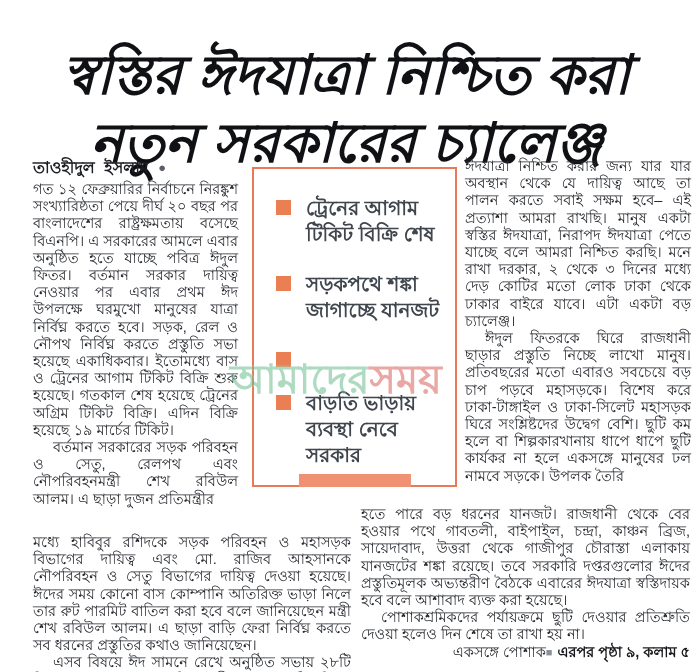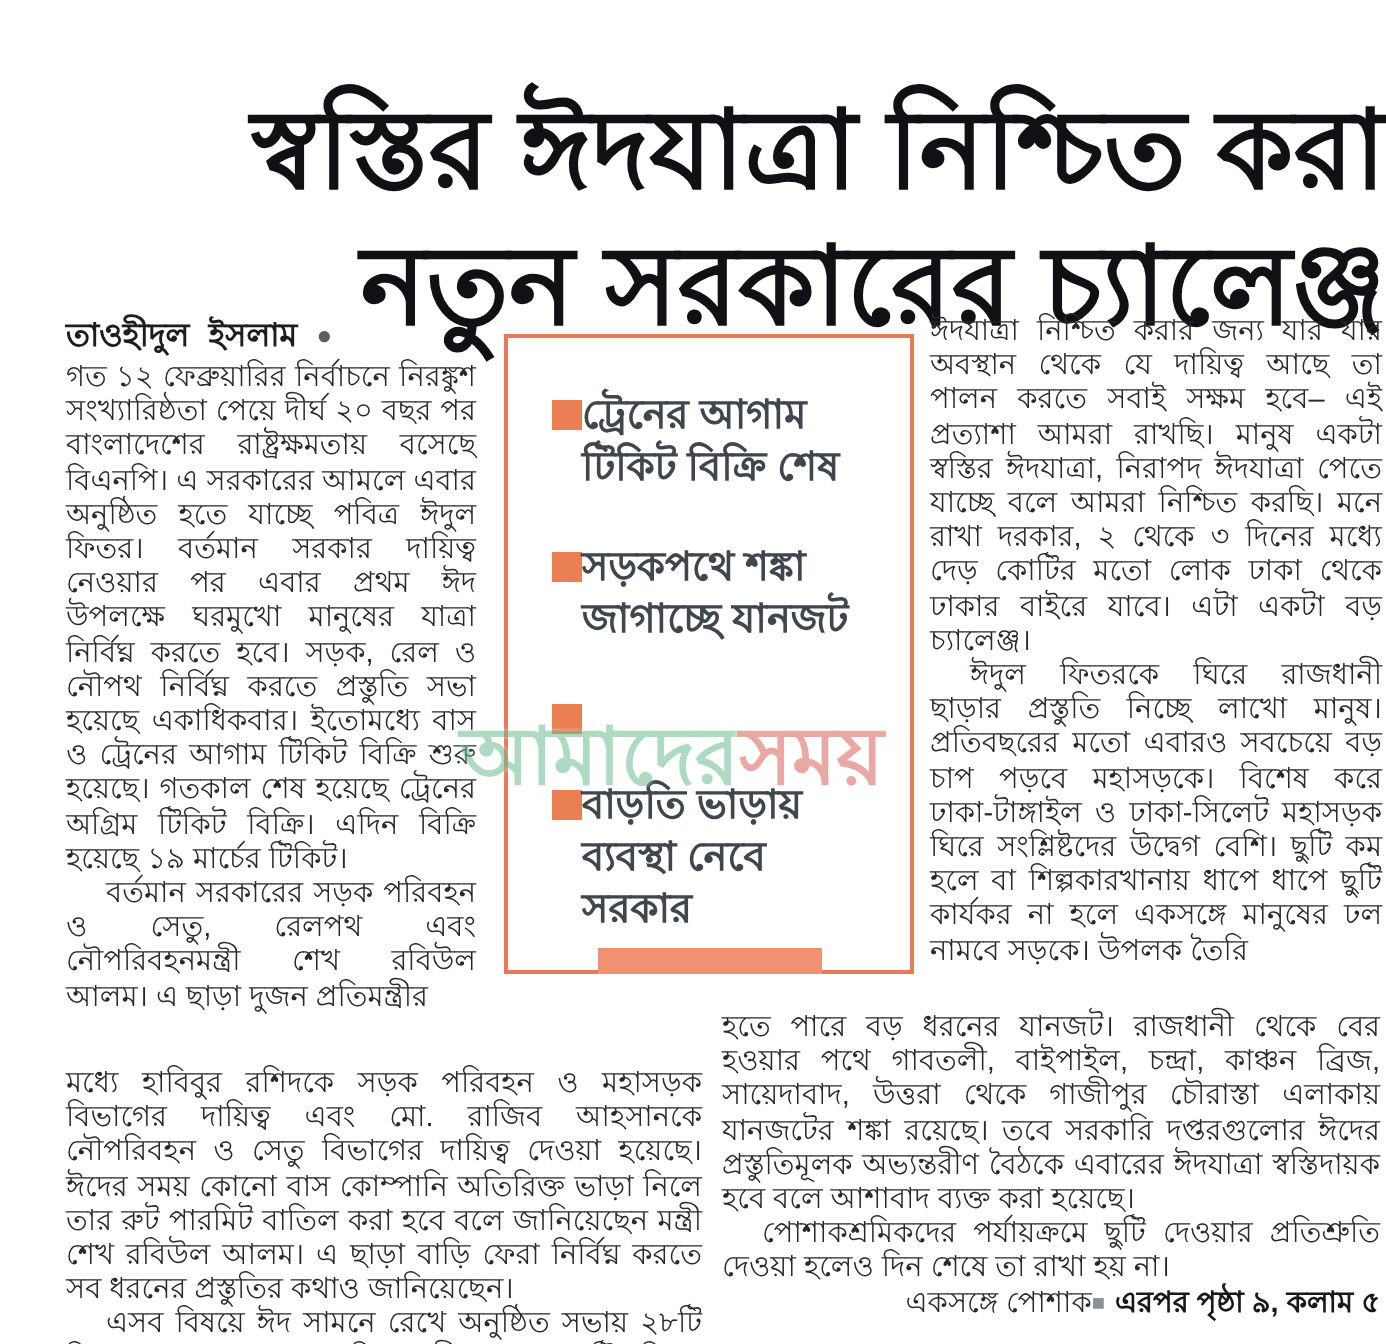--- a/index.html
+++ b/index.html
@@ -2,23 +2,24 @@
 <html><head>
 <meta charset="utf-8">
 <style>
   html,body{margin:0;padding:0;background:#e9e9e9;}
   .page{
     position:relative;width:693px;height:672px;margin:0 auto;background:#ffffff;
     font-family:"Liberation Sans","DejaVu Sans",sans-serif;color:#26292e;overflow:hidden;
   }
   
   .headline{
-    position:absolute;left:0;right:0;top:4px;text-align:right;
+    position:absolute;left:0;right:0;top:4px;text-align:center;
     font-weight:700;color:#101114;font-size:55px;line-height:1.24;
     letter-spacing:0px;
+    font-style:italic;
   }
   .headline .hl-line{display:block;white-space:nowrap;}
   
   .byline{
     position:absolute;left:33px;top:155px;width:205px;
     font-weight:700;font-size:16px;color:#1b1d20;font-family:Liberation Mono, monospace;
   }
   .byline .dot{color:#5a5f66;font-size:13px;vertical-align:1px;}
   
   .bodytext{font-size:14.5px;line-height:17.2px;text-align:justify;color:#26292e;}
@@ -27,21 +28,21 @@
   .col-1{position:absolute;left:33px;top:181px;width:205px;}
   .col-3{position:absolute;left:465px;top:158px;width:226px;}
   .wide-left{position:absolute;left:33px;top:534px;width:318px;}
   .wide-right{position:absolute;left:361px;top:506px;width:329px;}
   
   .hbox{
     position:absolute;left:252px;top:167px;width:205px;height:320px;
     border:2px solid #e87a5a;box-sizing:border-box;
     padding:26px 14px 20px 22px;
   }
-  .hbox-item{display:flex;margin-bottom:23px;}
+  .hbox-item{display:flex;gap:15px;margin-bottom:23px;}
   .hbox-bullet{
     flex:0 0 auto;width:15px;height:15px;background:#e97f52;margin-top:5px;
   }
   .hbox-label{
     font-weight:700;font-size:20px;line-height:1.32;color:#40464e;
   }
   .hbox-bar{
     position:absolute;left:50%;bottom:-2px;transform:translateX(-50%);
     width:112px;height:13px;background:#f09173;
   }

